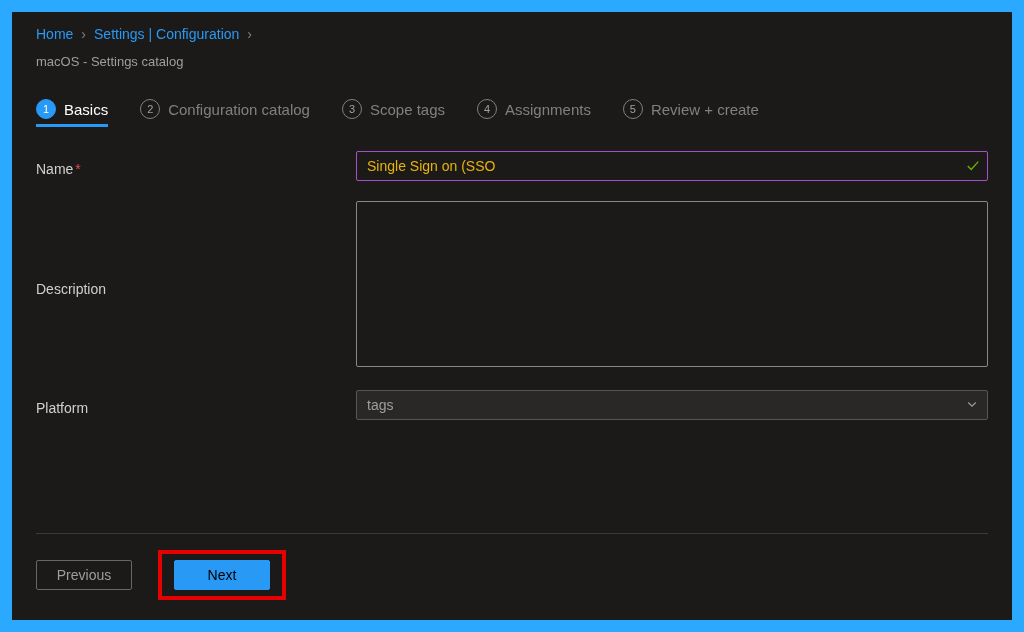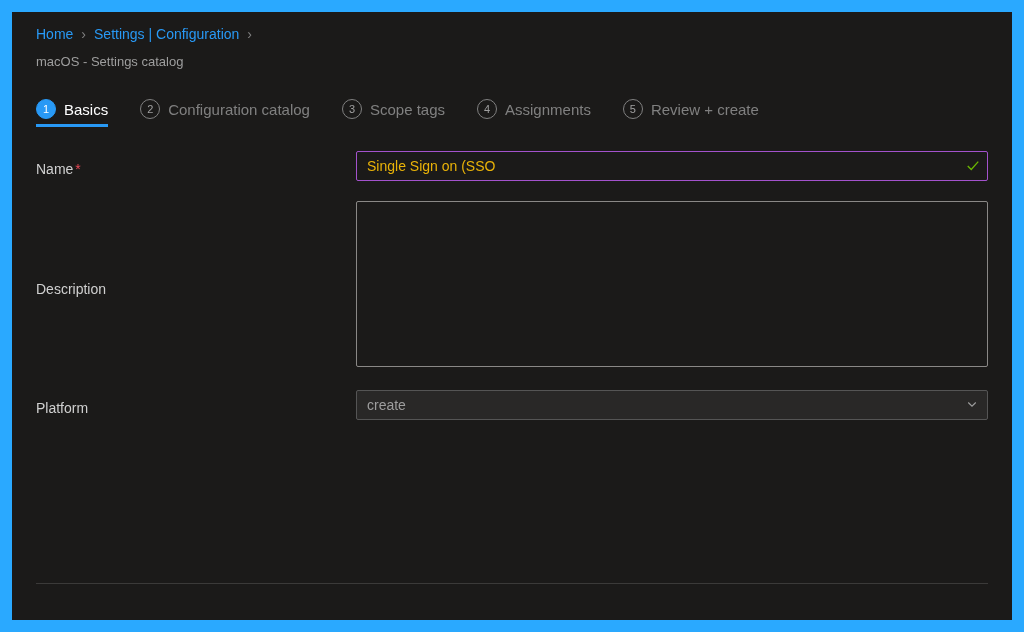--- a/index.html
+++ b/index.html
@@ -223,28 +223,32 @@
       <div class="form-label">Description</div>
       <div class="form-control">
         <textarea class="textarea-input" style=""></textarea>
       </div>
     </div>
 
     <div class="form-row" style="margin-top:6px;">
       <div class="form-label">Platform</div>
       <div class="form-control">
         <div class="dropdown">
-          <span>create</span>
+          <span>tags</span>
           <span class="chev">
             <svg width="12" height="12" viewBox="0 0 16 16" stroke="currentColor" stroke-width="1.5" fill="none">
                 <polyline points="3,6 8,11 13,6"></polyline>
               </svg>
           </span>
         </div>
       </div>
     </div>
 
   </div>
 
   <div class="footer">
+    <button class="btn">Previous</button>
+    <span class="highlight-box">
+      <button class="btn primary">Next</button>
+    </span>
   </div>
 
 </div>
 
 </body></html>

